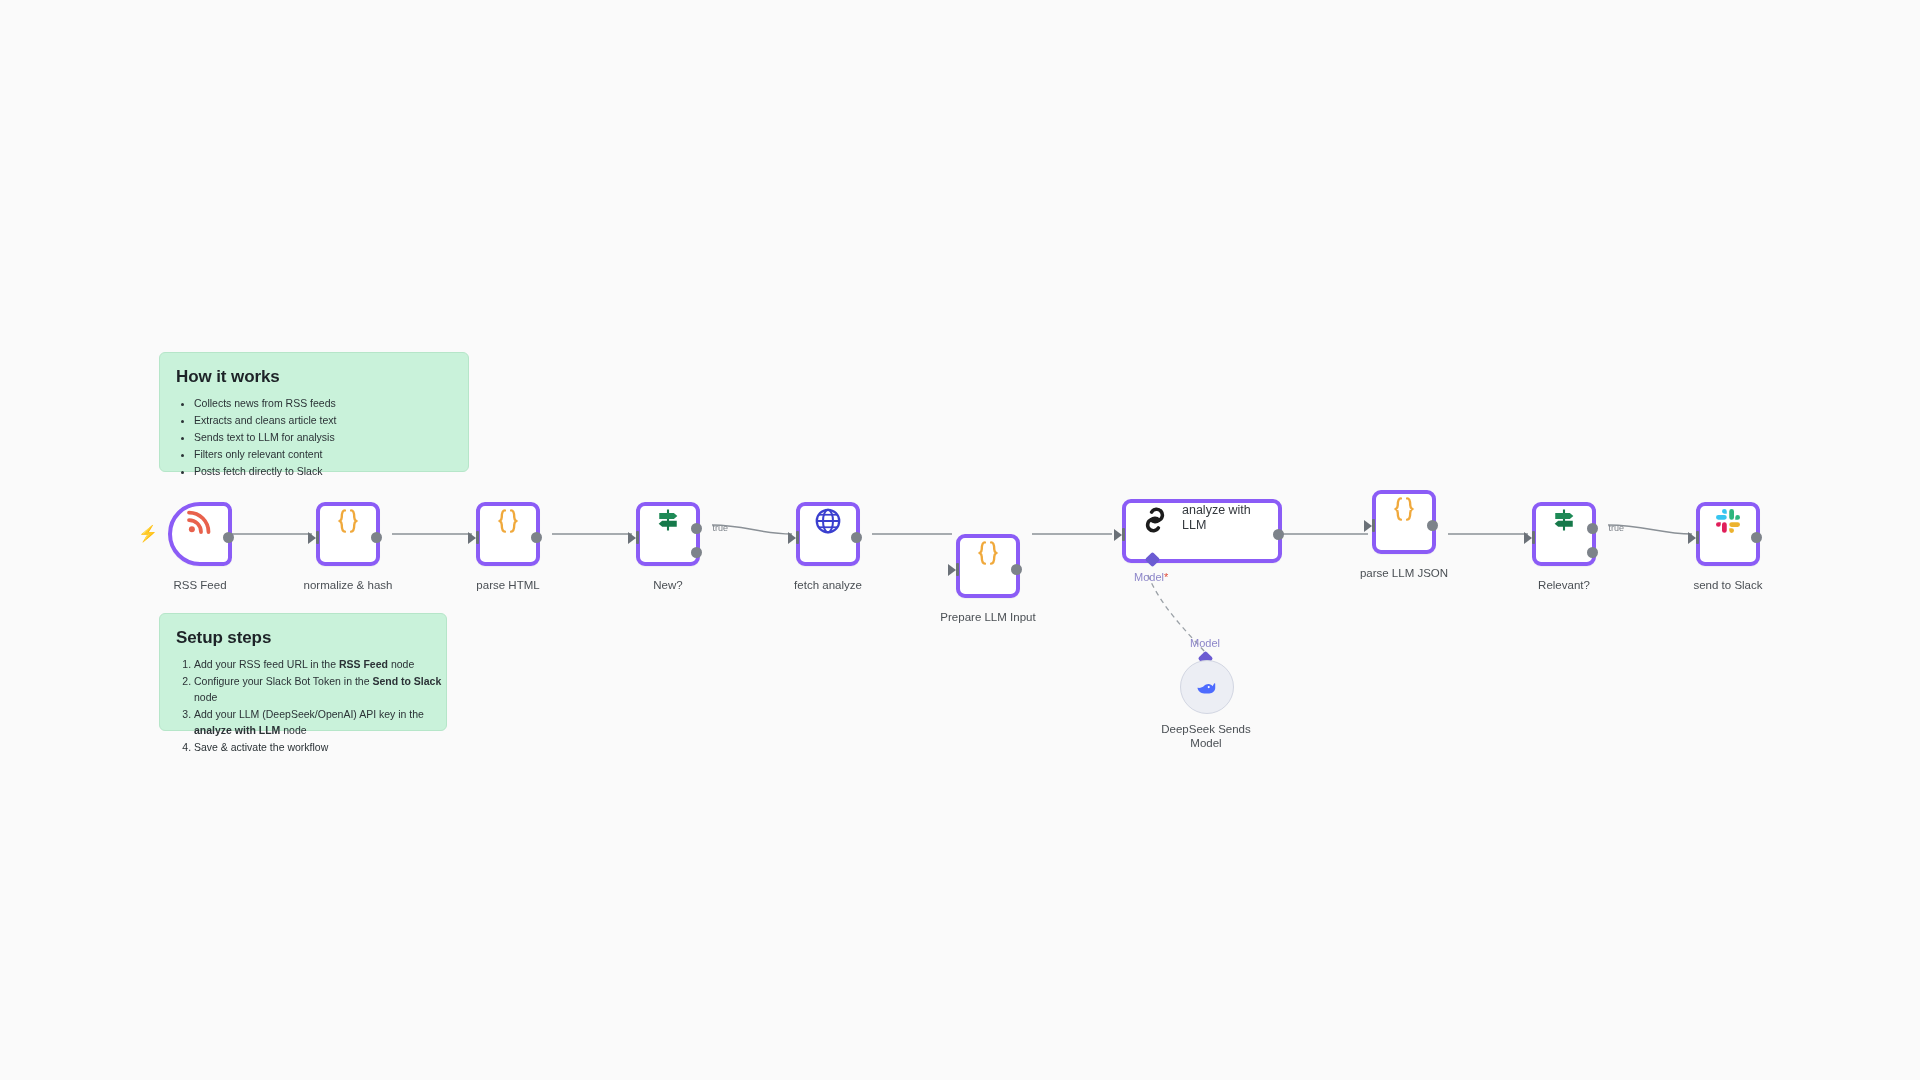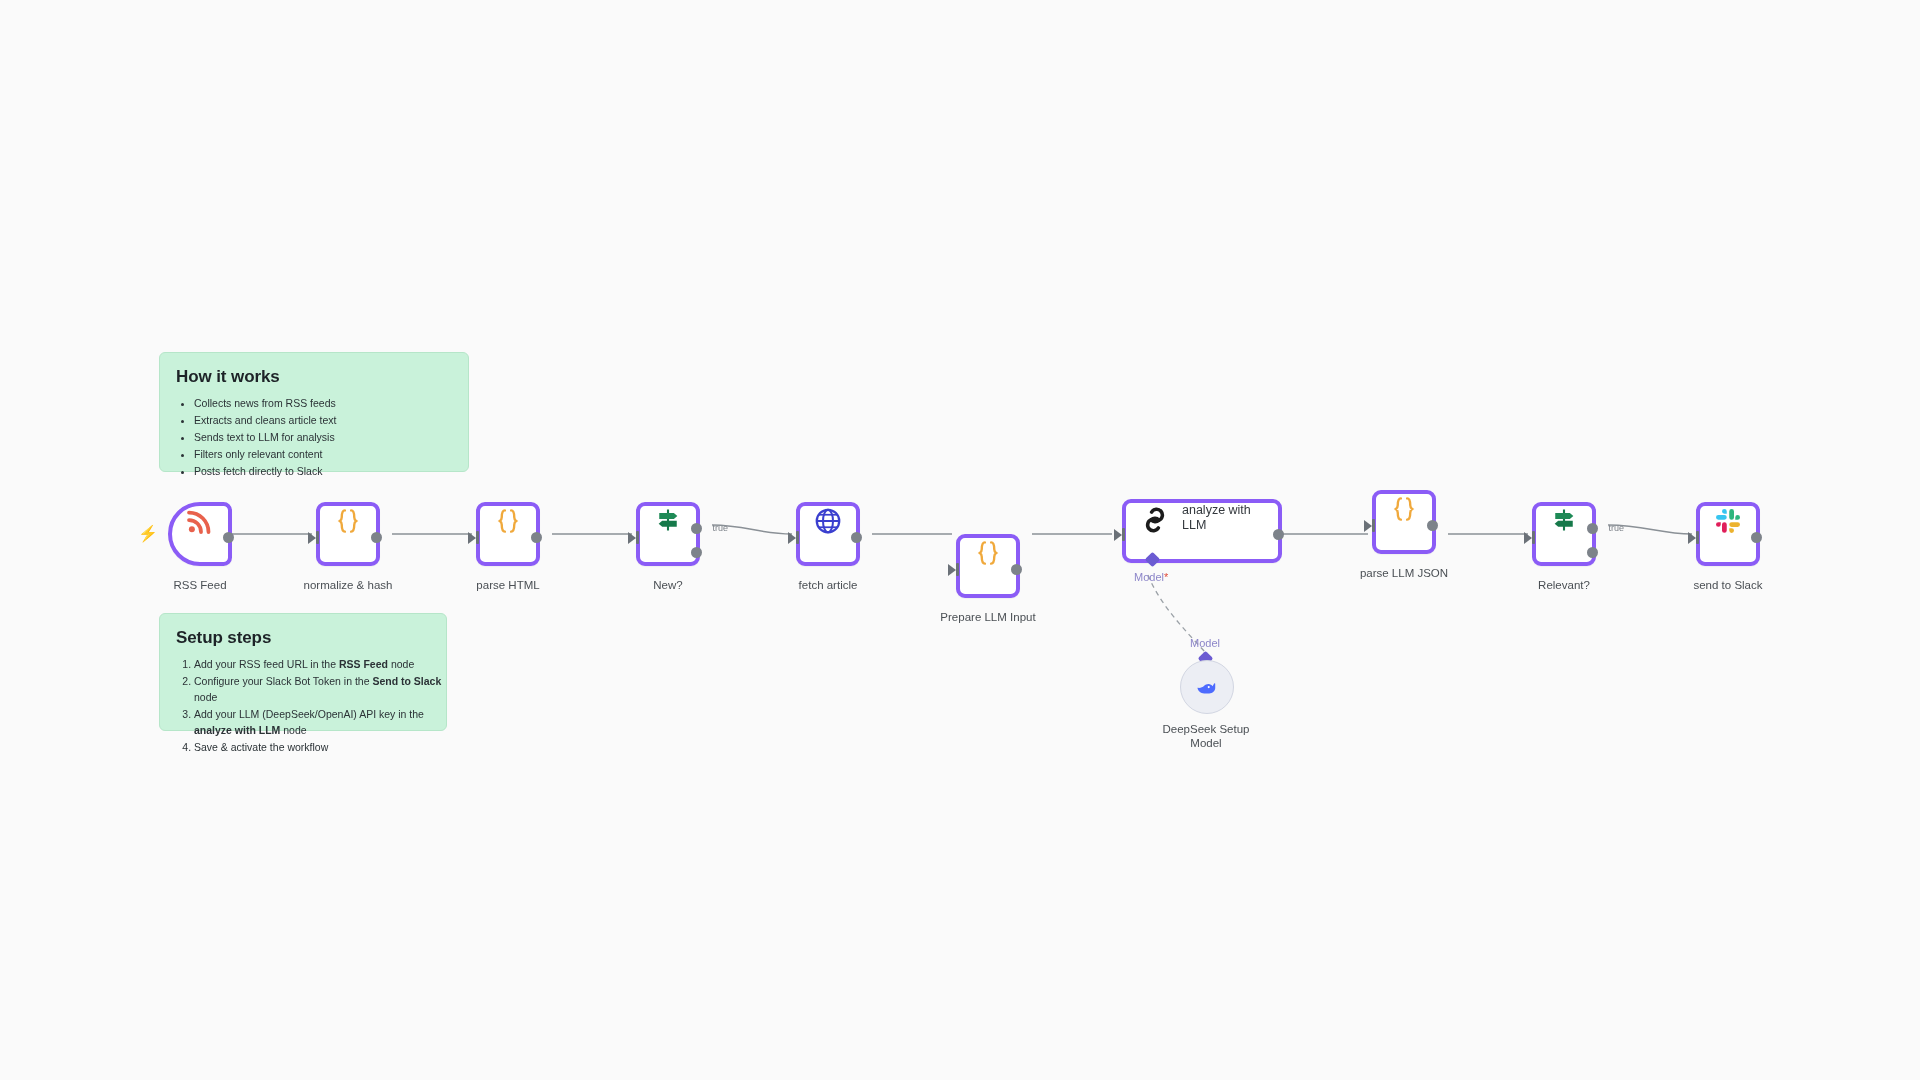--- a/index.html
+++ b/index.html
@@ -241,21 +241,21 @@
     <div class="in-arrow" style="left:-12px; top:26px;"></div>
     <div class="in-bar" style="left:-4px; top:25px;"></div>
     <svg width="30" height="30" viewBox="0 0 24 24">
       <circle cx="12" cy="12" r="9" stroke="#3b3fcf" stroke-width="1.8" fill="none"></circle>
       <ellipse cx="12" cy="12" rx="4" ry="9" stroke="#3b3fcf" stroke-width="1.6" fill="none"></ellipse>
       <line x1="3" y1="12" x2="21" y2="12" stroke="#3b3fcf" stroke-width="1.6"></line>
       <line x1="4.6" y1="7" x2="19.4" y2="7" stroke="#3b3fcf" stroke-width="1.4"></line>
       <line x1="4.6" y1="17" x2="19.4" y2="17" stroke="#3b3fcf" stroke-width="1.4"></line>
     </svg>
     <div class="dot" style="right:-6px; top:26px;"></div>
-    <div class="node-label">fetch article</div>
+    <div class="node-label">fetch analyze</div>
   </div>
 
   <div class="node node-sq" style="left:956px; top:502px;margin-top:32px;">
     <div class="in-arrow" style="left:-12px; top:26px;"></div>
     <div class="in-bar" style="left:-4px; top:25px;"></div>
     <svg width="30" height="30" viewBox="0 0 24 24">
       <path d="M9.5 3.5 C7 3.5 7 7 7 9 C7 11 5.5 12 5.5 12 C5.5 12 7 13 7 15 C7 17 7 20.5 9.5 20.5" stroke="#f0a93c" stroke-width="1.9" fill="none" stroke-linecap="round"></path>
       <path d="M14.5 3.5 C17 3.5 17 7 17 9 C17 11 18.5 12 18.5 12 C18.5 12 17 13 17 15 C17 17 17 20.5 14.5 20.5" stroke="#f0a93c" stroke-width="1.9" fill="none" stroke-linecap="round"></path>
     </svg>
     <div class="dot" style="right:-6px; top:26px;"></div>
@@ -279,21 +279,21 @@
 
   <div class="sub-port-label" style="left:1190px; top:637px; color:#8d86c9;">Model</div>
   <div class="diamond" style="left:1200px; top:653px;"></div>
   <div class="subnode" style="left:1180px; top:660px;">
     <svg width="26" height="26" viewBox="0 0 24 24">
       <path d="M3.2 12.8 c2.6 0.5 4.6 -0.4 6.2 -1.9 c1.1 -1 2.5 -1.7 4.1 -1.6 c1.5 0.1 2.8 0.9 3.6 2 l1.5 -2.5 c0.3 -0.5 1 -0.3 1 0.3 l0 3.6 c0 2.9 -2.5 5.3 -5.6 5.3 l-4.6 0 c-3.2 0 -5.8 -2.1 -6.2 -5.2 z" fill="#4d6bfe"></path>
       <circle cx="13.6" cy="12.1" r="0.95" fill="#ffffff"></circle>
     </svg>
   </div>
   <div style="position:absolute; left:1206px; top:722px; transform:translateX(-50%); font-size:11.5px; color:#4a4f54; text-align:center; line-height:14px; white-space:nowrap;">
-    <div>DeepSeek Setup</div>
+    <div>DeepSeek Sends</div>
     <div>Model</div>
   </div>
 
   <div class="node node-sq" style="left:1372px; top:490px;">
     <div class="in-arrow" style="left:-12px; top:26px;"></div>
     <div class="in-bar" style="left:-4px; top:25px;"></div>
     <svg width="30" height="30" viewBox="0 0 24 24">
       <path d="M9.5 3.5 C7 3.5 7 7 7 9 C7 11 5.5 12 5.5 12 C5.5 12 7 13 7 15 C7 17 7 20.5 9.5 20.5" stroke="#f0a93c" stroke-width="1.9" fill="none" stroke-linecap="round"></path>
       <path d="M14.5 3.5 C17 3.5 17 7 17 9 C17 11 18.5 12 18.5 12 C18.5 12 17 13 17 15 C17 17 17 20.5 14.5 20.5" stroke="#f0a93c" stroke-width="1.9" fill="none" stroke-linecap="round"></path>
     </svg>

